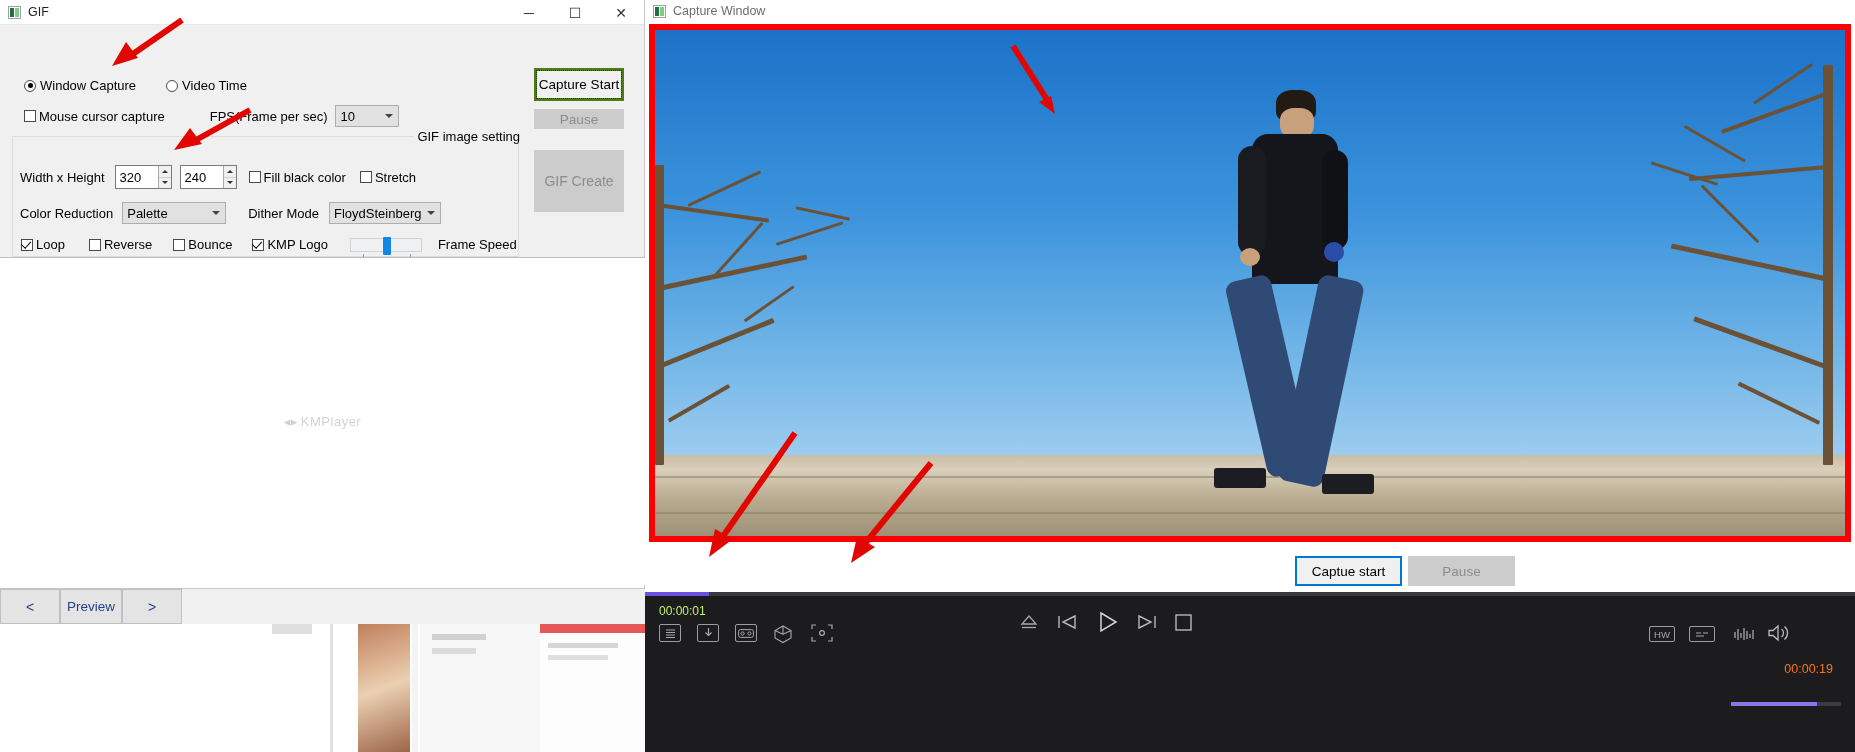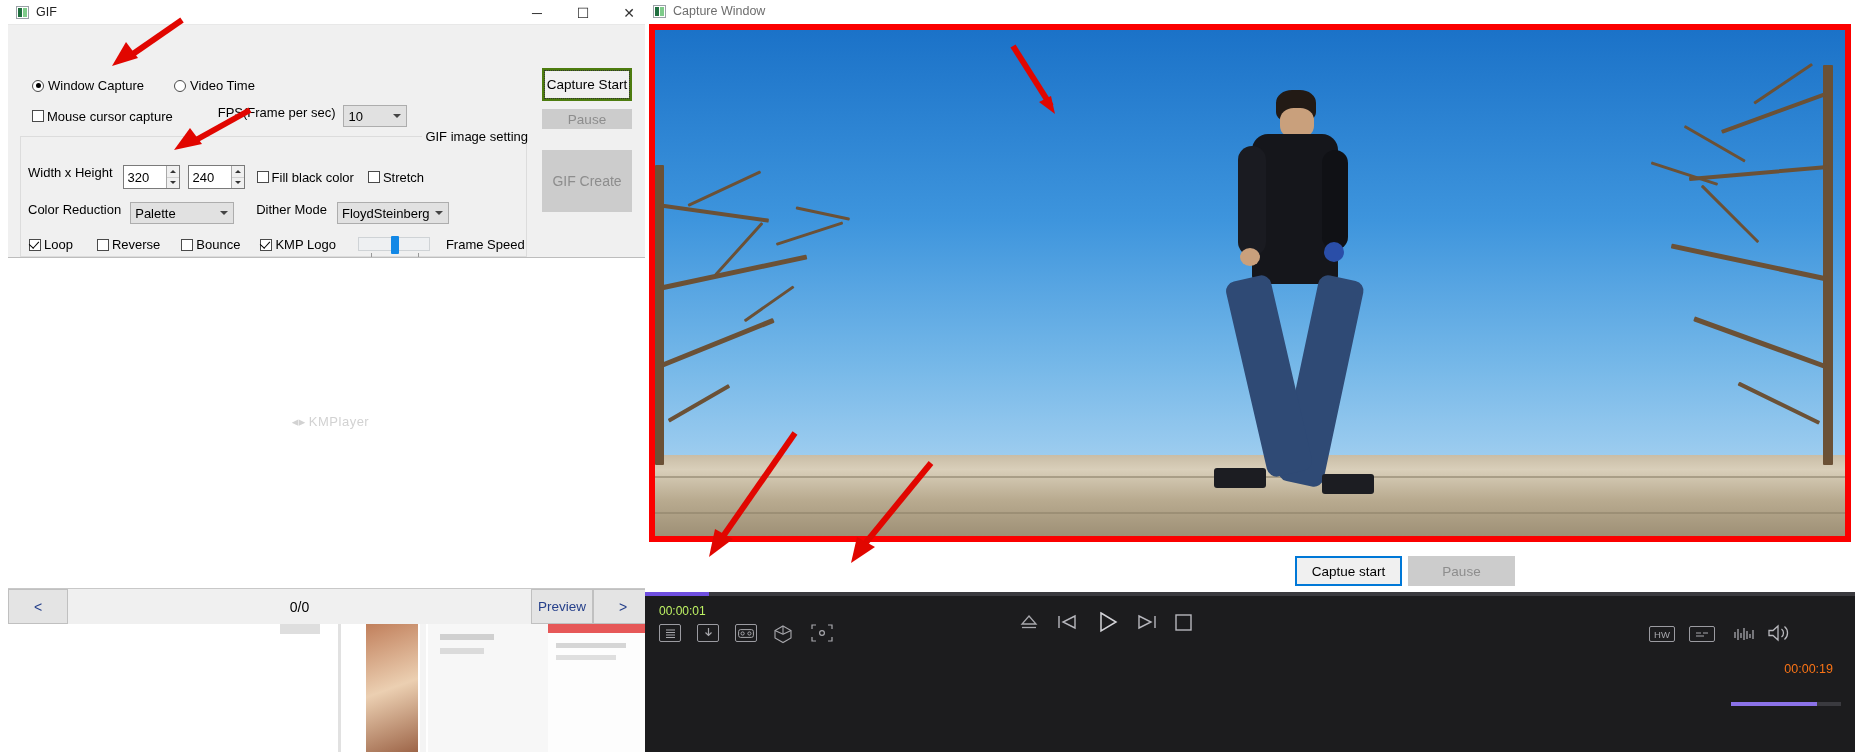--- a/index.html
+++ b/index.html
@@ -9,21 +9,21 @@
     font-family:"Liberation Sans", sans-serif;
     font-size:12.5px;
     color:#000;
     background:#ffffff;
     overflow:hidden;
     position:relative;
   }
 
   
   #gif-window {
-    position:absolute; left:8px; top:0; width:645px; height:640px;
+    position:absolute; left:0; top:0; width:645px; height:640px;
     background:#ffffff;
     border-right:1px solid #c8c8c8;
   }
   #gif-titlebar {
     height:25px; background:#ffffff;
     display:flex; align-items:center;
     border-bottom:1px solid #e8e8e8;
     position:relative;
   }
   .title-icon {
@@ -46,21 +46,21 @@
     border:1px solid #dcdcdc;
     background:transparent;
     margin:0; padding:0;
   }
   fieldset.grp > legend {
     font-size:13px; color:#000; padding:0 3px; margin-left:5px;
   }
   #grp-capture { left:12px; top:30px; width:507px; height:64px; }
   #grp-gifimg  { left:12px; top:104px; width:507px; height:128px;text-align:right; }
 
-  .row { position:absolute; display:flex; }
+  .row { position:absolute; display:flex; align-items:center; }
 
   
   .radio, .cbx { display:inline-flex; align-items:center; cursor:default; }
   .rdot {
     width:12px;height:12px;border:1px solid #4a4a4a;border-radius:50%;
     background:#fff; position:relative; margin-right:4px; flex:0 0 auto;
   }
   .radio.on .rdot::after{
     content:"";position:absolute;left:2.5px;top:2.5px;width:5px;height:5px;
     border-radius:50%;background:#000;
@@ -358,21 +358,20 @@
 
   <div id="preview-area">
     <span id="kmp-watermark">
       <span class="bow">◂▸</span>
       <span>KMPlayer</span>
     </span>
   </div>
 
   <div id="gif-bottom">
     <div id="nav-prev">&lt;</div>
-    <div id="page-counter">0/0</div>
     <div id="btn-preview">Preview</div>
     <div id="nav-next">&gt;</div>
   </div>
 
   <div id="desktop-strip">
     <div class="thumb" style="left:272px;width:40px;height:10px;background:#d8d8d8;bottom:118px;"></div>
     <div class="thumb" style="left:330px;width:3px;height:128px;background:#dcdcdc;"></div>
     <div class="thumb" style="left:358px;width:52px;height:128px;background:linear-gradient(160deg,#b6693f,#e8c7a4 50%,#8c4a28);"></div>
     <div class="thumb" style="left:412px;width:6px;height:128px;background:#f2f2f2;"></div>
     <div class="thumb" style="left:420px;width:120px;height:128px;background:#f6f6f6;"></div>

